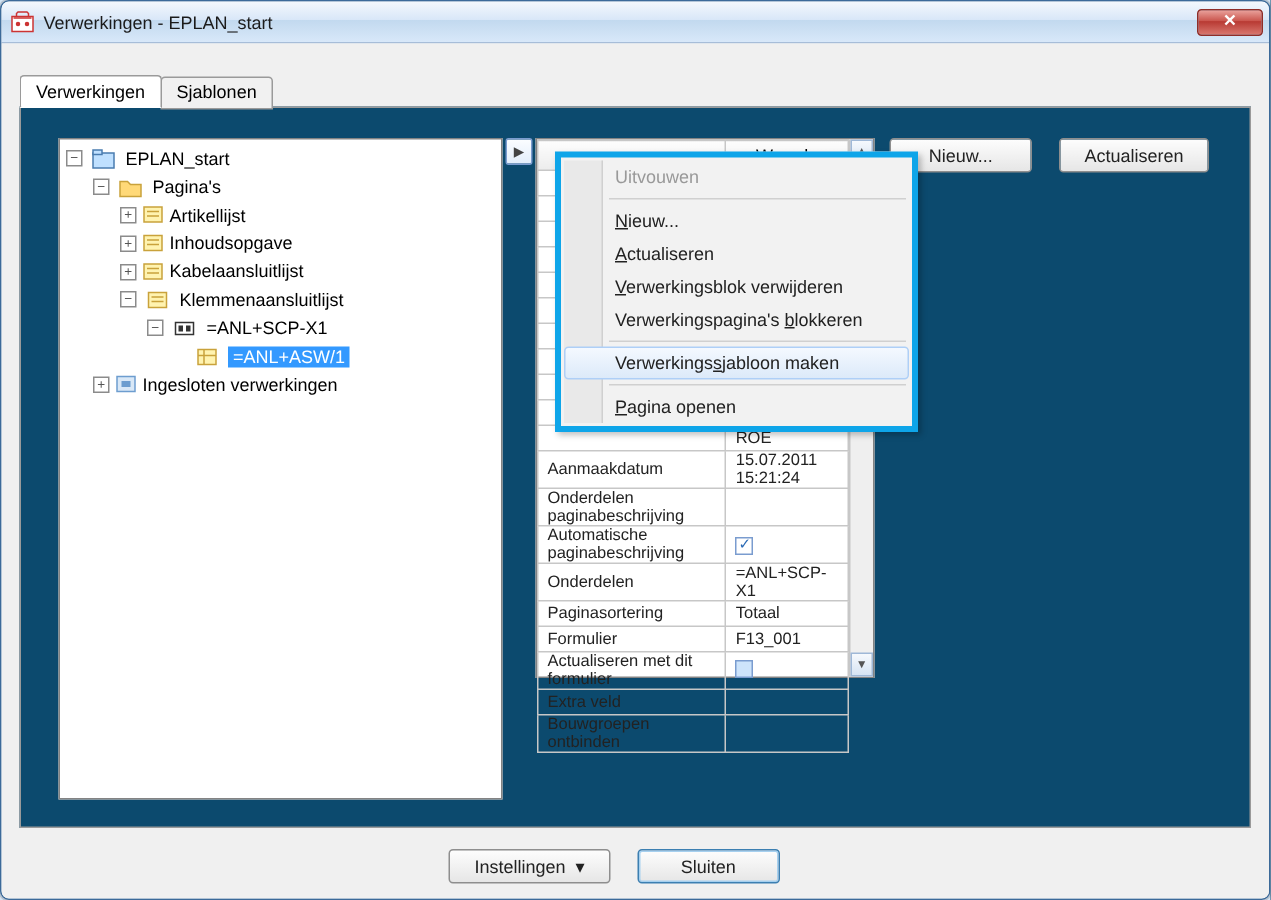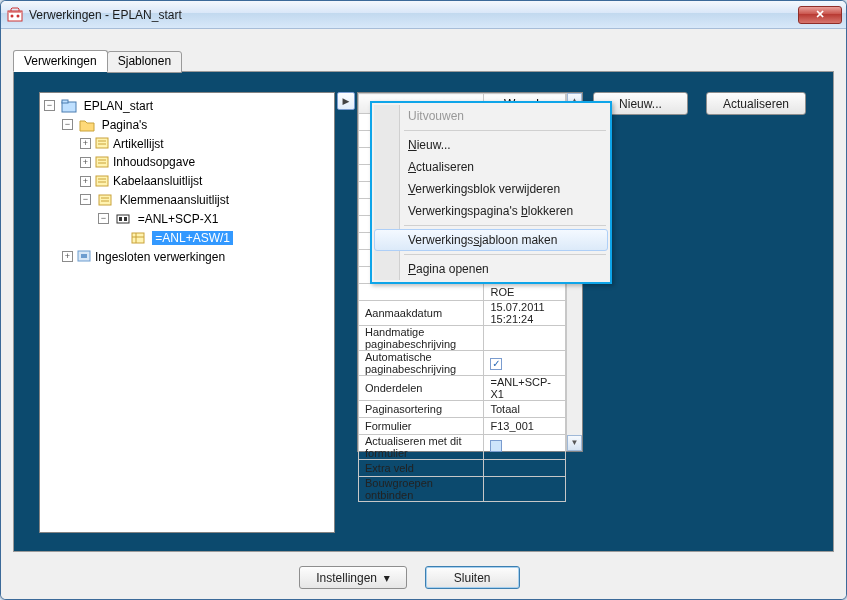--- a/index.html
+++ b/index.html
@@ -53,21 +53,21 @@
 .chk { display: inline-block; width: 12px; height: 12px; border: 1px solid #7a9ccf; background: #fff; text-align: center; line-height: 10px; font-size: 10px; color: #2a6ab5; }
 
 
 .btnrow { display: flex; justify-content: flex-end; gap: 18px; padding-right: 2px; }
 .btn { min-width: 95px; height: 23px; border: 1px solid #8e8e8e; border-radius: 3px; background: linear-gradient(#fdfdfd, #e6e6e6); padding: 0 16px; font-size: 12px; color: #222; }
 .btn.primary { border: 1px solid #3c7fb1; box-shadow: 0 0 0 1px #a6d0ef inset; }
 
 .footer { display: flex; justify-content: center; gap: 18px; padding: 14px 28px 0 0; }
 
 
-.ctx { position: absolute; width: 242px; background: #f2f2f2; border: 2px solid #0ea5e9; box-shadow: 2px 2px 4px rgba(0,0,0,.25); padding: 2px; z-index: 50; }
+.ctx { position: absolute; width: 242px; background: #f2f2f2; border: 4px solid #0ea5e9; box-shadow: 2px 2px 4px rgba(0,0,0,.25); padding: 2px; z-index: 50; }
 .ctx .gut { position: absolute; left: 2px; top: 2px; bottom: 2px; width: 26px; background: #e9e9e9; border-right: 1px solid #d0d0d0; }
 .ctx .mi { position: relative; padding: 4px 10px 4px 34px; color: #222; }
 .ctx .mi.disabled { color: #999; }
 .ctx .mi.hl { background: linear-gradient(#f4f9ff,#dceaf9); border: 1px solid #aecff7; border-radius: 3px; padding: 3px 9px 3px 33px; }
 .ctx .sep { height: 1px; background: #d0d0d0; margin: 3px 2px 3px 30px; }
 
 
 </style>
 </head>
 <body>
@@ -228,21 +228,21 @@
                   </tr>
                   <tr>
                     <td class="k"></td>
                     <td>ROE</td>
                   </tr>
                   <tr>
                     <td class="k">Aanmaakdatum</td>
                     <td>15.07.2011 15:21:24</td>
                   </tr>
                   <tr>
-                    <td class="k">Handmatige paginabeschrijving</td>
+                    <td class="k">Onderdelen paginabeschrijving</td>
                     <td></td>
                   </tr>
                   <tr>
                     <td class="k">Automatische paginabeschrijving</td>
                     <td><span class="chk">✓</span></td>
                   </tr>
                   <tr>
                     <td class="k">Onderdelen</td>
                     <td>=ANL+SCP-X1</td>
                   </tr>

